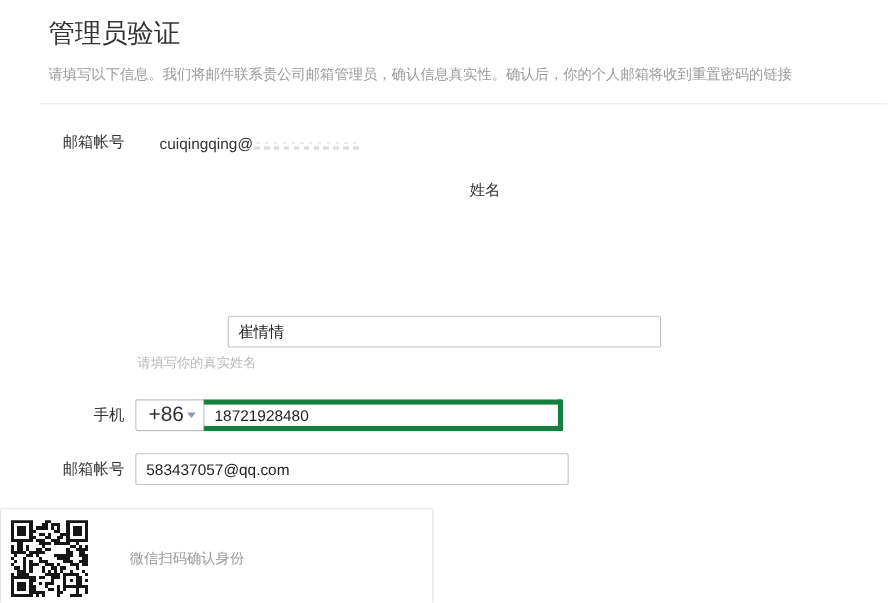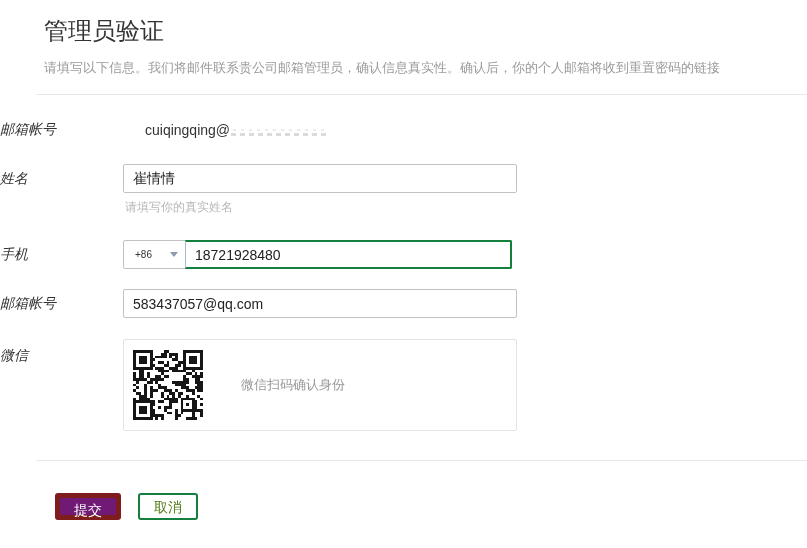--- a/index.html
+++ b/index.html
@@ -30,27 +30,27 @@
     border-top:1px solid #e8e8e8;
     height:0;
   }
   .divider-top { margin-top:18px; }
   .divider-bottom { margin-top:29px; }
 
   .form-row { display:flex; align-items:center; }
   .row-label {
     width:123px;
     padding-right:10px;
+    text-align:right;
     font-size:14px;
     color:#333;
     flex:0 0 123px;
-    font-style:italic;
   }
   .row-email-account { margin-top:26px; }
-  .row-name { margin-top:25px; }
+  .row-name { margin-top:25px;flex-direction:column; }
   .row-phone { margin-top:24px; }
   .row-personal-email { margin-top:20px; }
   .row-wechat { margin-top:21px; align-items:flex-start; }
   .row-wechat .row-label { padding-top:8px; }
 
   .static-value {
     font-size:14px;
     color:#333;
     display:flex;
     align-items:center;
@@ -86,33 +86,33 @@
   .phone-group { display:flex; }
   .country-select {
     width:63px; height:29px;
     border:1px solid #c2c2c2;
     border-radius:2px 0 0 2px;
     background:#fff;
     display:flex;
     align-items:center;
     justify-content:space-between;
     padding:0 7px 0 11px;
-    font-size:10px;
+    font-size:19px;
     color:#333;
     cursor:pointer;
   }
   .caret-down {
     width:0; height:0;
     border-left:4px solid transparent;
     border-right:4px solid transparent;
     border-top:5px solid #8e9bac;
   }
   .phone-input {
     width:327px; height:29px;
-    border:2px solid #15803d;
+    border:5px solid #15803d;
     border-left:1px solid #a9bacf;
     margin-left:-1px;
     border-radius:0 2px 2px 0;
     padding:0 9px;
     font-size:14px;
     color:#222;
     font-family:inherit;
     outline:none;
     background:#fff;
   }
@@ -196,21 +196,20 @@
       <input class="phone-input" type="text" value="18721928480" style="">
     </div>
   </div>
 
   <div class="form-row row-personal-email">
     <div class="row-label">邮箱帐号</div>
     <input class="text-input" type="text" value="583437057@qq.com" style="">
   </div>
 
   <div class="form-row row-wechat">
-    <div class="row-label">微信</div>
     <div class="wechat-box">
       <svg class="qr-wrap" id="qr" viewBox="0 0 70 70" shape-rendering="crispEdges">
           <rect x="0.00" y="0.00" width="2.80" height="2.80" fill="#161616"></rect>
           <rect x="2.80" y="0.00" width="2.80" height="2.80" fill="#161616"></rect>
           <rect x="5.60" y="0.00" width="2.80" height="2.80" fill="#161616"></rect>
           <rect x="8.40" y="0.00" width="2.80" height="2.80" fill="#161616"></rect>
           <rect x="11.20" y="0.00" width="2.80" height="2.80" fill="#161616"></rect>
           <rect x="14.00" y="0.00" width="2.80" height="2.80" fill="#161616"></rect>
           <rect x="16.80" y="0.00" width="2.80" height="2.80" fill="#161616"></rect>
           <rect x="30.80" y="0.00" width="2.80" height="2.80" fill="#161616"></rect>

